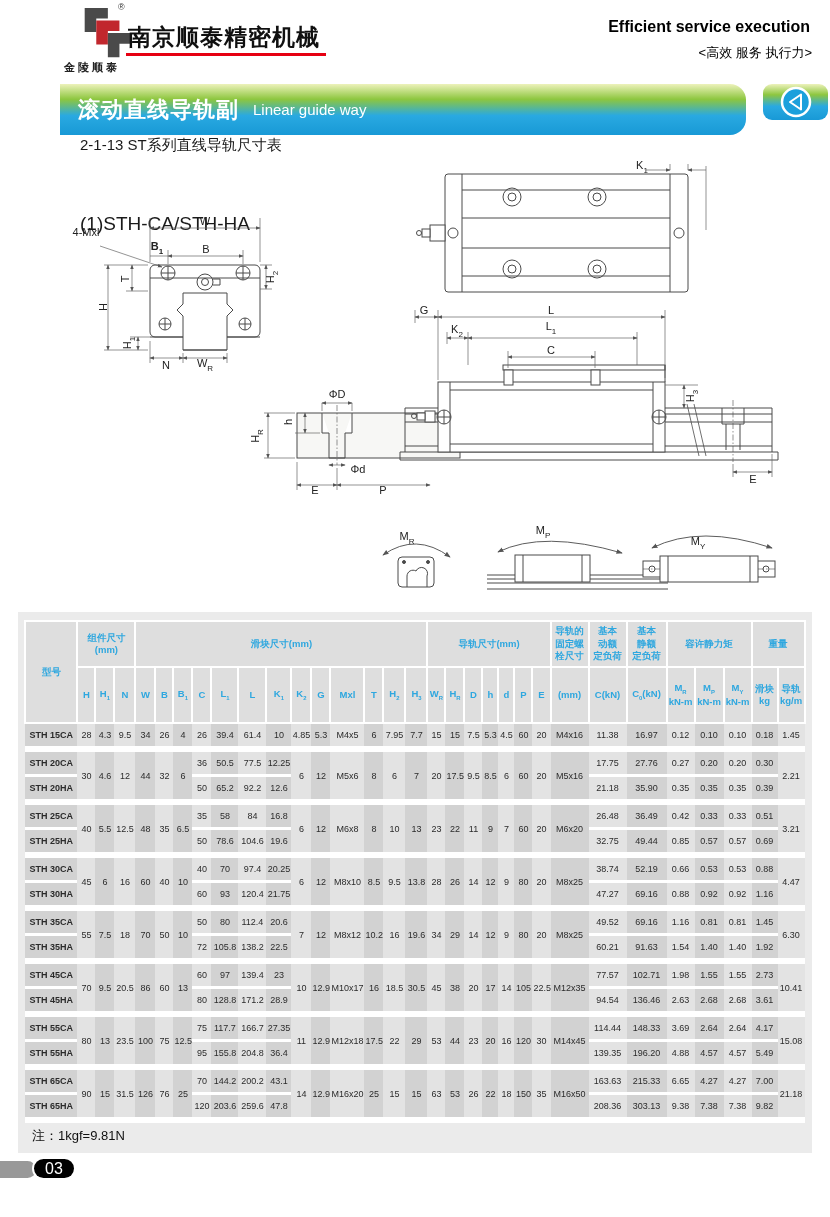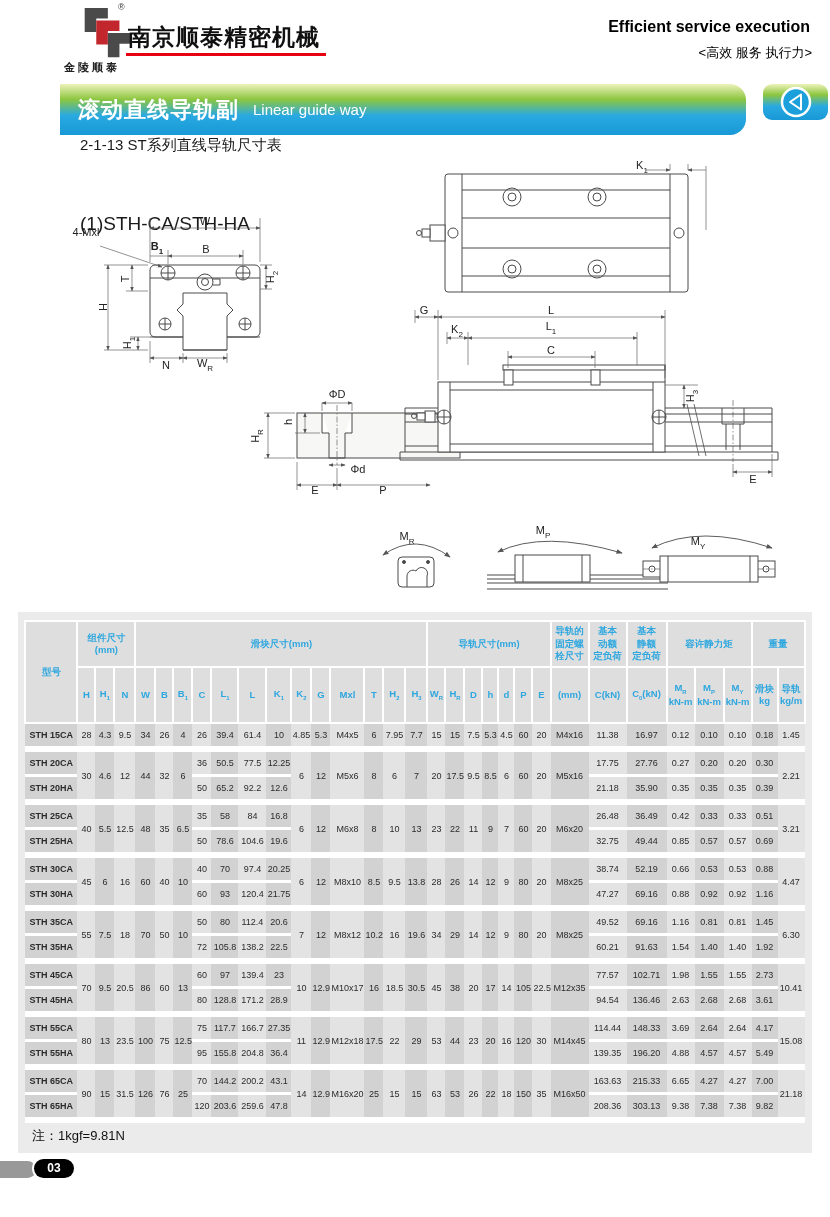--- a/index.html
+++ b/index.html
@@ -43,21 +43,21 @@
     border-bottom:3px solid #fff;overflow:hidden;white-space:nowrap;}
   #spec-table td.gend{border-bottom:6px solid #fff;}
   #spec-table td.dk{background:#d2d2d2;}
   #spec-table td.lt{background:#e3e3e3;}
   #spec-table td.model{text-align:left;padding-left:4px;font-weight:bold;}
   sub{font-size:0.62em;}
   #note{left:14px;bottom:8px;font-size:13px;color:#111;position:absolute;}
   
   #pill-gray{left:0;top:1161px;width:36px;height:17px;background:#999;border-radius:0 9px 9px 0;}
   #pill-black{left:34px;top:1159px;width:40px;height:19px;background:#000;border-radius:10px;
-    box-shadow:0 0 0 2px #fff;color:#fff;font-size:12px;font-weight:bold;text-align:center;line-height:19px;}
+    box-shadow:0 0 0 2px #fff;color:#fff;font-size:16px;font-weight:normal;text-align:center;line-height:19px;}
 </style>
 </head>
 <body>
 
 <div class="abs" id="logo" style="left:72px;top:6px;">
   <svg width="64" height="56" viewBox="0 0 64 58">
     <polygon points="12,2 36,2 36,13 24,13 24,27 12,27" fill="#4a4a4a"></polygon>
     <polygon points="24,15 48,15 48,26 36,26 36,40 24,40" fill="#c1272d"></polygon>
     <polygon points="36,28 60,28 60,39 48,39 48,53 36,53" fill="#4a4a4a"></polygon>
   </svg>

